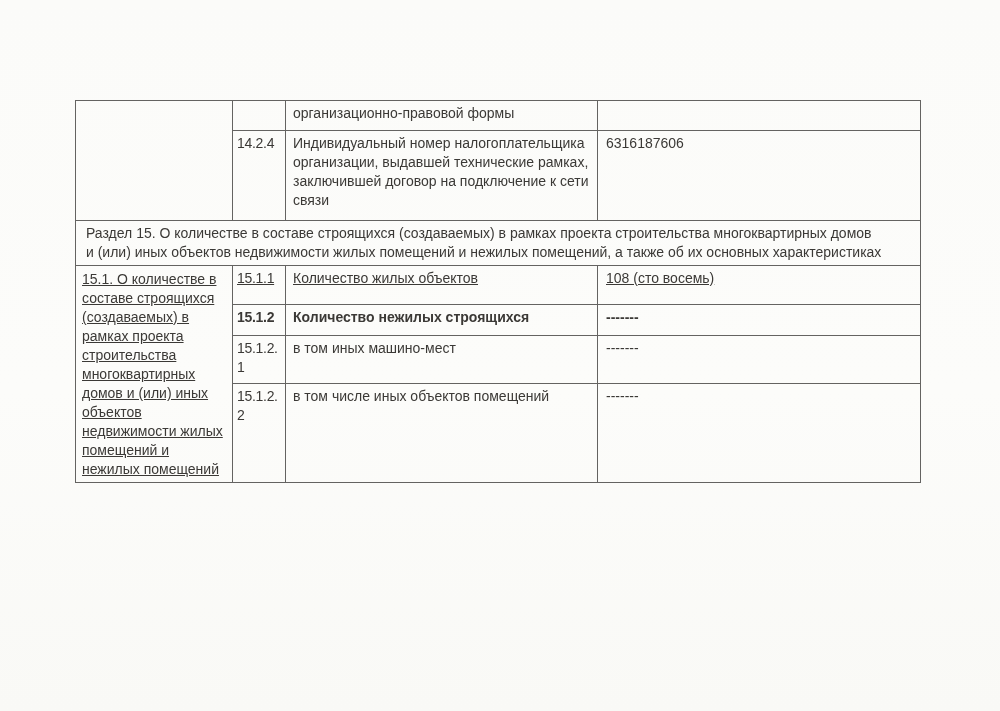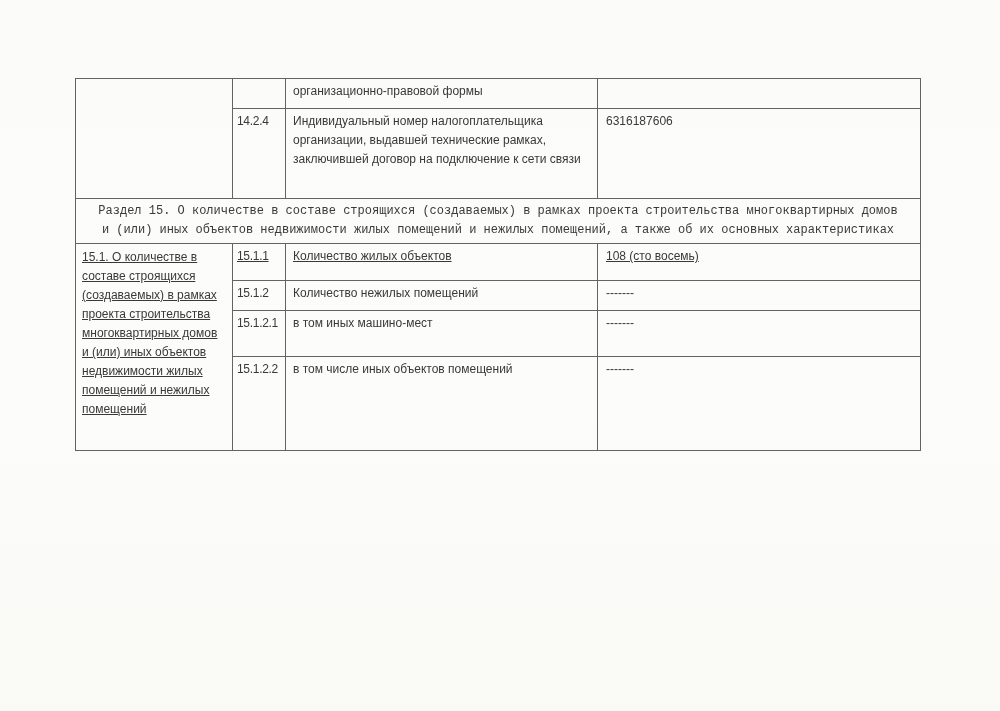--- a/index.html
+++ b/index.html
@@ -19,25 +19,25 @@
     width: 1000px;
     height: 711px;
     background: linear-gradient(180deg, #fbfbf9 0%, #fcfcfa 55%, #f9f9f6 100%);
     font-family: "Liberation Sans", "DejaVu Sans", sans-serif;
     color: #3b3936;
   }
 
   table.doc-table {
     position: absolute;
     left: 75px;
-    top: 78px;
+    top: 100px;
     width: 845px;
     border-collapse: collapse;
     table-layout: fixed;
-    font-size: 12px;
+    font-size: 14px;
     line-height: 19px;
     color: #3b3936;
   }
 
   .doc-table td {
     border: 1px solid #646361;
     vertical-align: top;
     overflow: hidden;
   }
 
@@ -59,31 +59,30 @@
 
   .cell-value {
     padding: 3px 8px 3px 8px;
   }
 
   .cell-left {
     padding: 4px 6px 3px 6px;
   }
 
   .section-header {
-    text-align: center;
+    text-align: left;
     padding: 3px 10px;
-    font-family: Liberation Mono, monospace;
   }
 
   
   tr.r-cont   { height: 30px; }
   tr.r-inn    { height: 90px; }
   tr.r-hdr    { height: 44px; }
   tr.r-15-1   { height: 37px; text-decoration: underline; }
-  tr.r-15-2   { height: 30px; }
+  tr.r-15-2   { height: 30px; font-weight: bold; }
   tr.r-15-21  { height: 46px; }
   tr.r-15-22  { height: 94px; }
 </style>
 </head>
 <body>
 
 <div class="page">
 
   <table class="doc-table">
     <colgroup>
@@ -116,21 +115,21 @@
 
     <tr class="r-15-1">
       <td class="cell-left" rowspan="4">15.1. О количестве в составе строящихся (создаваемых) в рамках проекта строительства многоквартирных домов и (или) иных объектов недвижимости жилых помещений и нежилых помещений</td>
       <td class="cell-num">15.1.1</td>
       <td class="cell-label">Количество жилых объектов</td>
       <td class="cell-value">108 (сто восемь)</td>
     </tr>
 
     <tr class="r-15-2">
       <td class="cell-num">15.1.2</td>
-      <td class="cell-label">Количество нежилых помещений</td>
+      <td class="cell-label">Количество нежилых строящихся</td>
       <td class="cell-value">-------</td>
     </tr>
 
     <tr class="r-15-21">
       <td class="cell-num">15.1.2.1</td>
       <td class="cell-label">в том иных машино-мест</td>
       <td class="cell-value">-------</td>
     </tr>
 
     <tr class="r-15-22">

